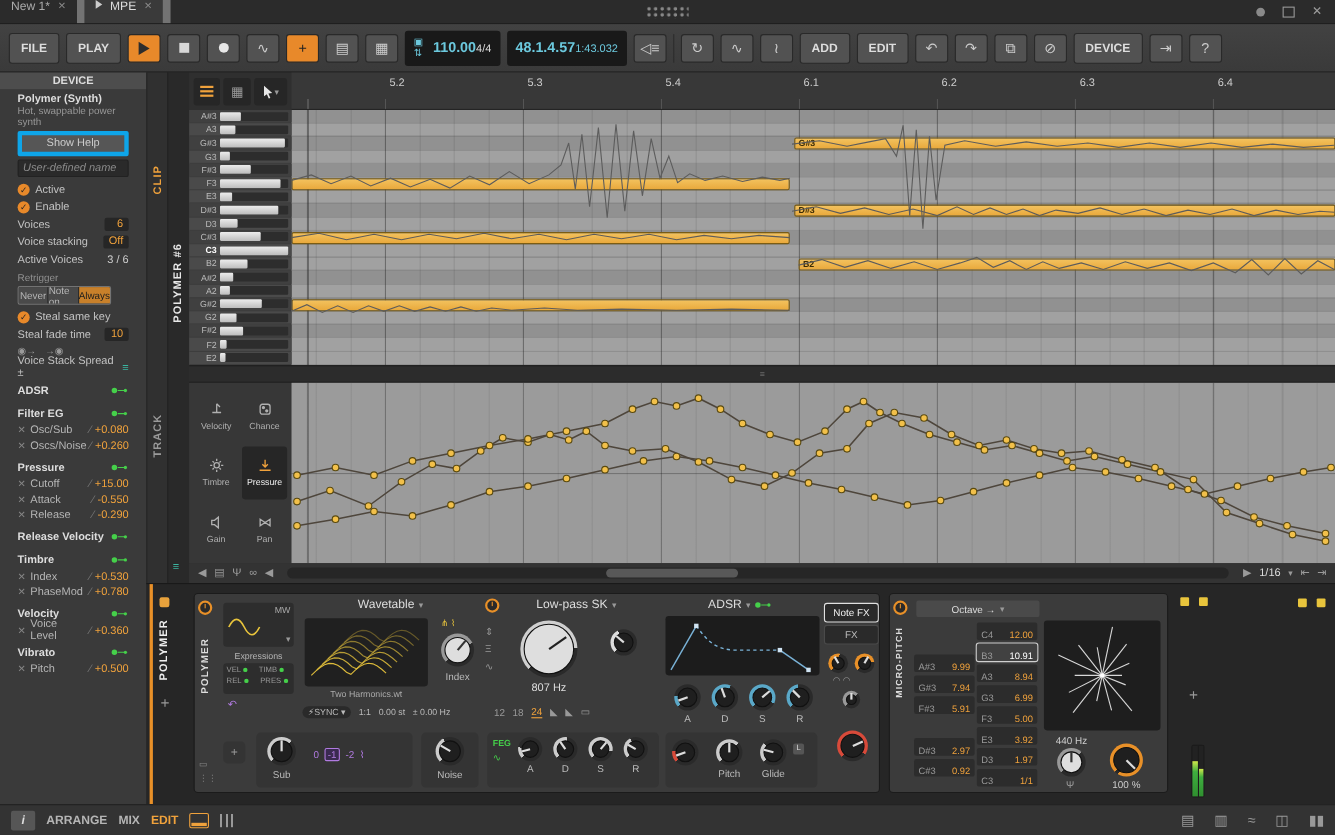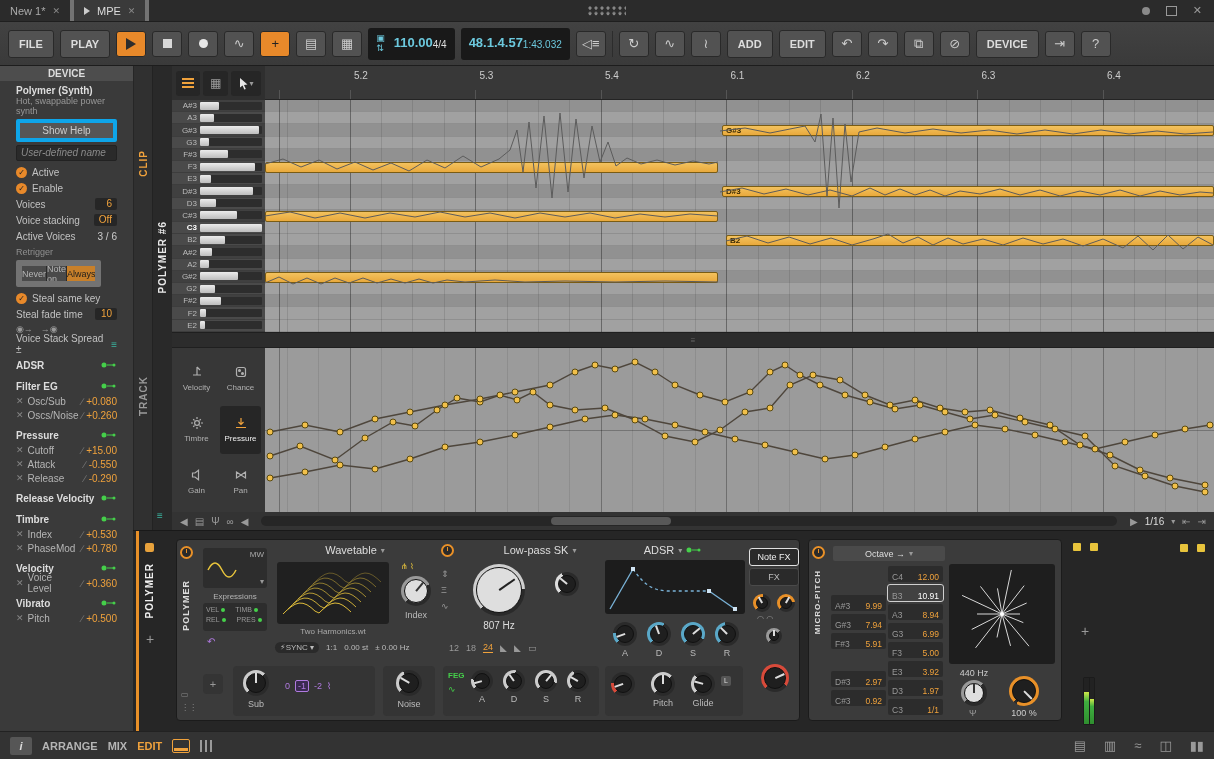--- a/index.html
+++ b/index.html
@@ -4,21 +4,21 @@
 <style>
   html,body{margin:0;padding:0;background:#141414}
   #app{position:relative;width:1214px;height:759px;background:#333;overflow:hidden;
        font-family:"Liberation Sans","DejaVu Sans",sans-serif;color:#ccc;font-size:11px}
   .abs{position:absolute}
   .vtext{writing-mode:vertical-rl;transform:rotate(180deg);letter-spacing:1px}
 
   
   #titlebar{position:absolute;left:0;top:0;width:100%;height:22px;background:#2b2b2b;
             display:flex;align-items:center;color:#aaa;border-bottom:1px solid #1f1f1f;box-sizing:border-box}
-  .ttab{display:flex;align-items:center;gap:7px;padding:0 10px;height:100%;border-right:4px solid #737373;font-size:11px}
+  .ttab{display:flex;gap:7px;padding:0 10px;height:100%;border-right:7px solid #737373;font-size:11px}
   .ttab.active{background:#3a3a3a;color:#ddd}
   .tclose{font-size:9px;color:#888}
   .tabplay{width:0;height:0;border-left:6px solid #ccc;border-top:4px solid transparent;border-bottom:4px solid transparent}
   #logo{position:absolute;left:50%;top:6px;transform:translateX(-50%);width:38px;height:11px;
         background-image:radial-gradient(circle at 2px 2px,#878787 1.3px,transparent 1.9px);background-size:6px 5.5px}
   .winbtns{margin-left:auto;display:flex;gap:16px;align-items:center;padding-right:12px;color:#999;font-size:11px}
   .circ{width:8px;height:8px;border-radius:50%;background:#8a8a8a;display:inline-block}
   .wrest{width:9px;height:8px;border:1px solid #999;display:inline-block}
 
   
@@ -48,21 +48,21 @@
   .ddesc{color:#979797;font-size:9px;margin-bottom:3px}
   .helpbtn{background:#565656;border:4px solid #0ea5e9;border-radius:2px;height:15px;line-height:15px;text-align:center;color:#ccc;margin:3px 0}
   .namefield{background:#2a2a2a;border:1px solid #222;border-radius:2px;height:14px;line-height:14px;color:#8a8a8a;font-style:italic;padding:0 4px;margin:3px 0}
   .irow{display:flex;align-items:center;height:16px}
   .irow .lab{color:#c2c2c2}
   .irow .right{margin-left:auto}
   .ival{background:#262626;border-radius:2px;color:#f0a23c;padding:0 5px;height:12px;line-height:12px;min-width:12px;text-align:right}
   .ichk{width:11px;height:11px;border-radius:50%;background:#e8892a;color:#222;font-size:8px;display:flex;
         align-items:center;justify-content:center;font-weight:700;margin-right:5px;flex:none}
   .subhead{color:#909090;font-size:9px;height:13px;line-height:13px;margin-top:2px}
-  .seg{display:flex;height:15px;border-radius:2px;overflow:hidden;border:6px solid #737373;margin:1px 16px 3px 0}
+  .seg{display:flex;height:15px;border-radius:2px;overflow:hidden;border:1px solid #737373;margin:1px 16px 3px 0}
   .seg span{flex:1;background:#4a4a4a;display:flex;align-items:center;justify-content:center;font-size:9px;color:#b5b5b5;border-right:1px solid #2a2a2a}
   .seg span:last-child{border-right:none}
   .seg span.active{background:#c8802a;color:#1d1d1d;font-weight:400}
   .iconrow{display:flex;gap:8px;color:#9a9a9a;font-size:9px;height:14px;align-items:center}
   .sec-title{display:flex;align-items:center;height:16px;font-weight:700;color:#ddd;margin-top:5px}
   .sec-title svg{margin-left:auto}
   .modrow{display:flex;align-items:center;height:14px;color:#b5b5b5}
   .modrow .x{color:#858585;margin-right:4px;font-size:9px}
   .modrow .sl{color:#777;margin:0 3px}
   .modrow .mval{margin-left:auto;color:#f0a23c}
@@ -827,21 +827,21 @@
       <div class="knob" style="left:224px;top:36px;width:30px;height:30px;position:absolute;--face:#dedede;--pt:#333;--c:#999;--a:55%;--r:40deg"></div>
       <div class="klab" style="left:218px;top:70px;width:42px">Index</div>
       <div class="abs" style="left:98px;top:102px;width:168px;display:flex;align-items:center;gap:7px;font-size:8px;color:#bbb">
         <span style="background:#2a2a2a;border-radius:7px;padding:1px 5px">⚡<span>SYNC</span> ▾</span>
         <span>1:1</span>
         <span>0.00 st</span>
         <span>± 0.00 Hz</span>
       </div>
 
       <div class="pwr" style="left:264px;top:4px"></div>
-      <div class="shead" style="left:298px;top:4px;width:130px">
+      <div class="shead" style="left:282px;top:4px;width:130px">
         <span>Low-pass SK</span>
           <span class="caret">▾</span>
       </div>
       <div class="abs" style="left:264px;top:26px;color:#999;font-size:9px;line-height:1.8">⇕<br>Ξ<br>∿</div>
       <div class="knob" style="left:296px;top:24px;width:52px;height:52px;position:absolute;--face:#dedede;--pt:#222;--c:#cfcfcf;--a:62%;--r:55deg"></div>
       <div class="klab" style="left:288px;top:80px;width:68px;color:#ddd;font-size:10px">807 Hz</div>
       <div class="knob" style="left:378px;top:32px;width:24px;height:24px;position:absolute;--face:#1f1f1f;--pt:#ddd;--c:#ddd;--a:30%;--r:-50deg"></div>
       <div class="abs" style="left:272px;top:102px;display:flex;gap:7px;font-size:9px;color:#999;align-items:center">
         <span>12</span>
         <span>18</span>

